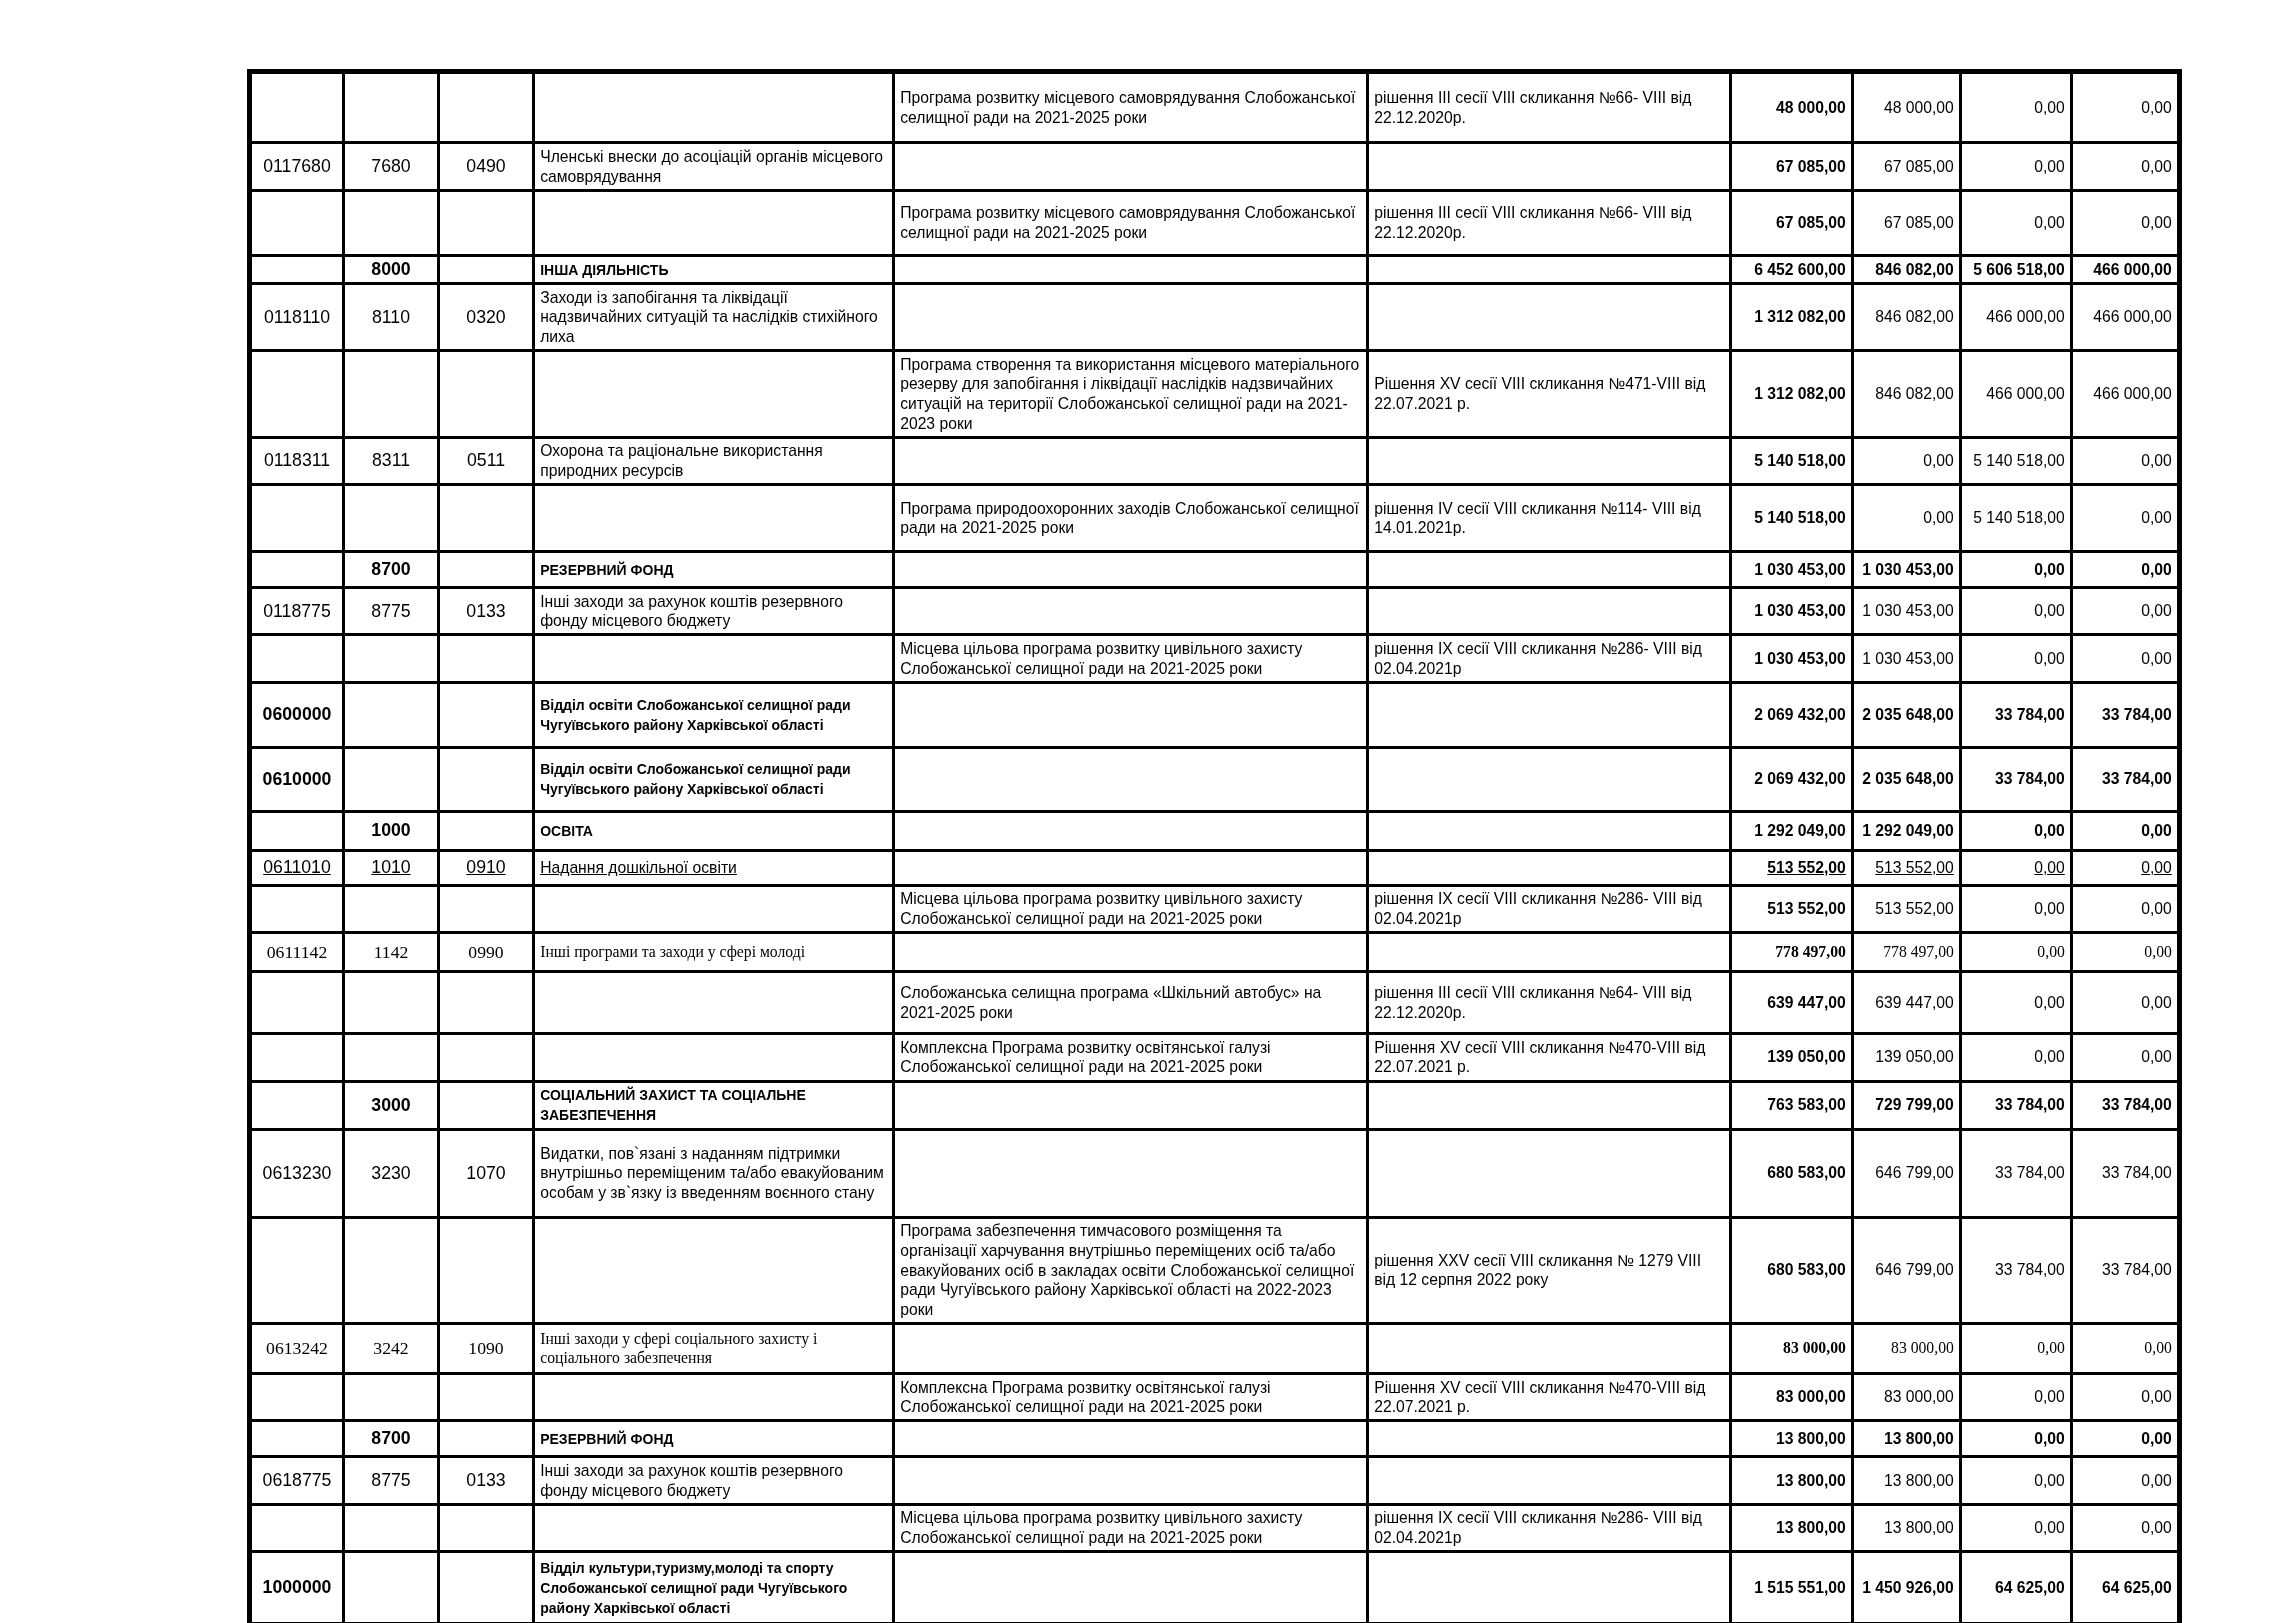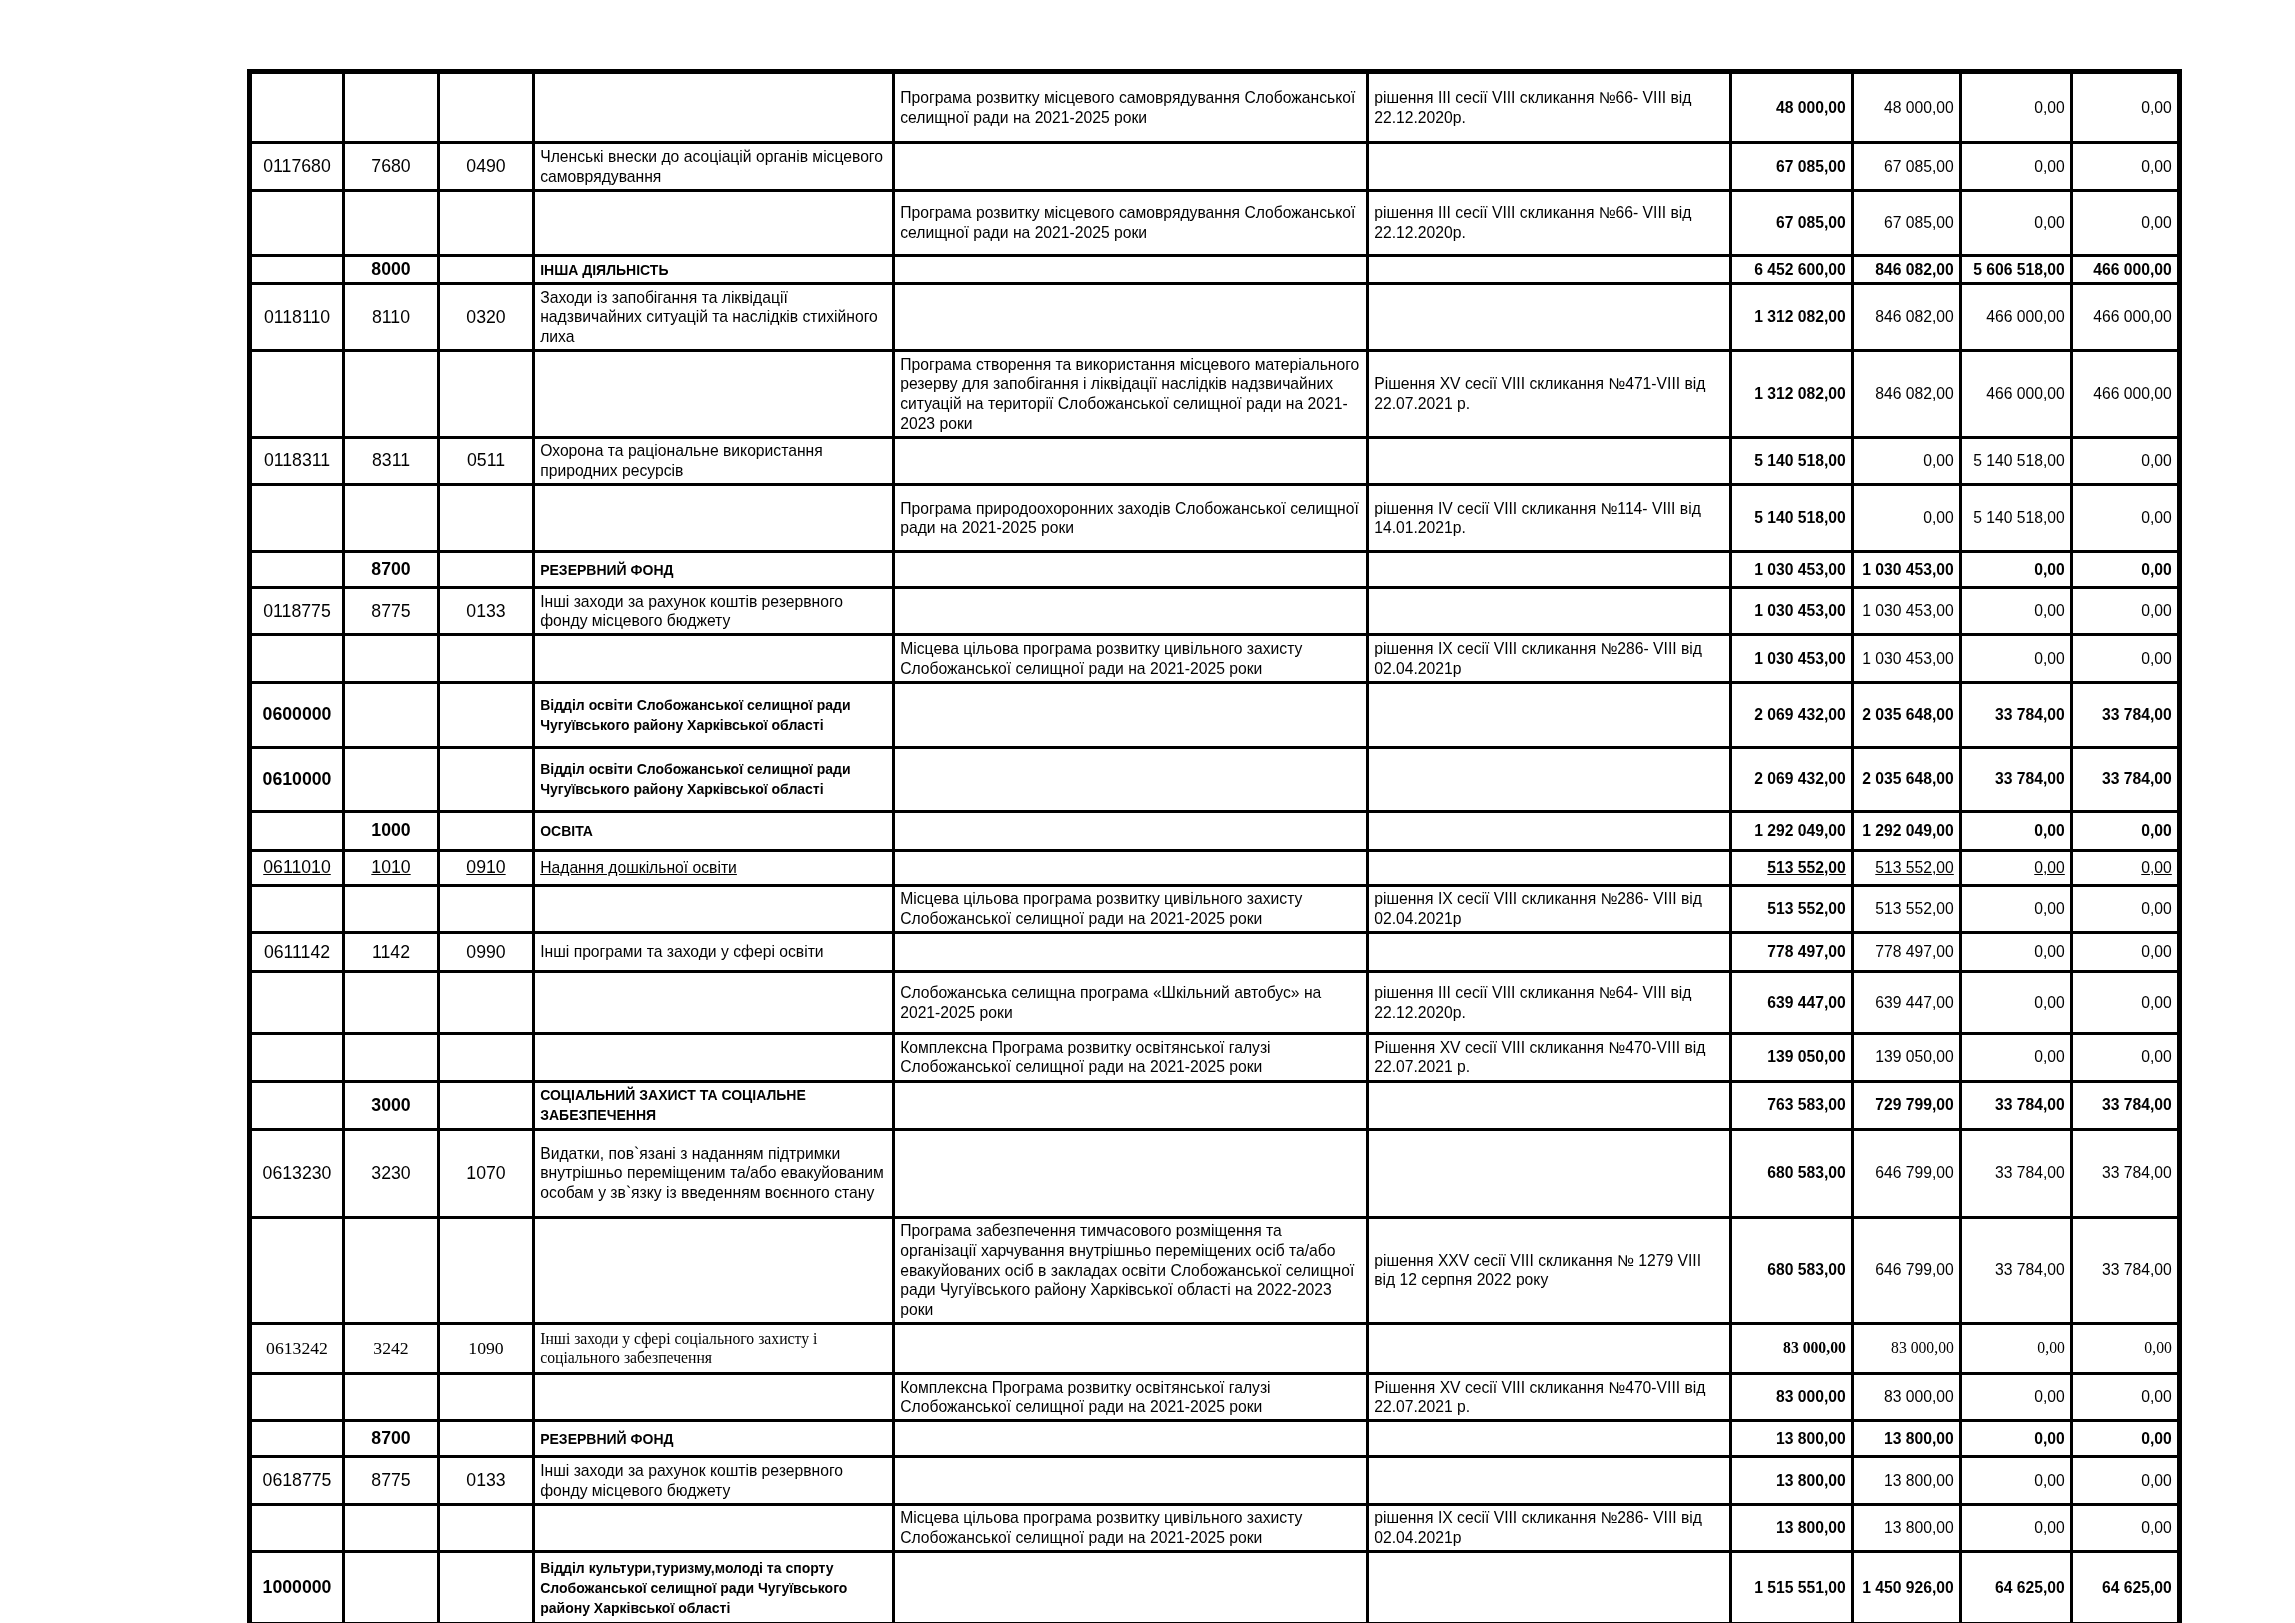--- a/index.html
+++ b/index.html
@@ -229,25 +229,25 @@
         <td class="code"></td>
         <td class="code"></td>
         <td class="desc"></td>
         <td class="prog">Місцева цільова програма розвитку цивільного захисту Слобожанської селищної ради на 2021-2025 роки</td>
         <td class="dec">рішення IX сесії VIII скликання №286- VIII від 02.04.2021р</td>
         <td class="num v1">513 552,00</td>
         <td class="num">513 552,00</td>
         <td class="num">0,00</td>
         <td class="num">0,00</td>
       </tr>
-      <tr class="item" style="height: 39px;">
+      <tr class="item" style="height: 39px; font-family: Liberation Serif, serif;">
         <td class="code">0611142</td>
         <td class="code">1142</td>
         <td class="code">0990</td>
-        <td class="desc">Інші програми та заходи у сфері освіти</td>
+        <td class="desc">Інші програми та заходи у сфері молоді</td>
         <td class="prog"></td>
         <td class="dec"></td>
         <td class="num v1">778 497,00</td>
         <td class="num">778 497,00</td>
         <td class="num">0,00</td>
         <td class="num">0,00</td>
       </tr>
       <tr class="program" style="height: 62px;">
         <td class="code"></td>
         <td class="code"></td>

